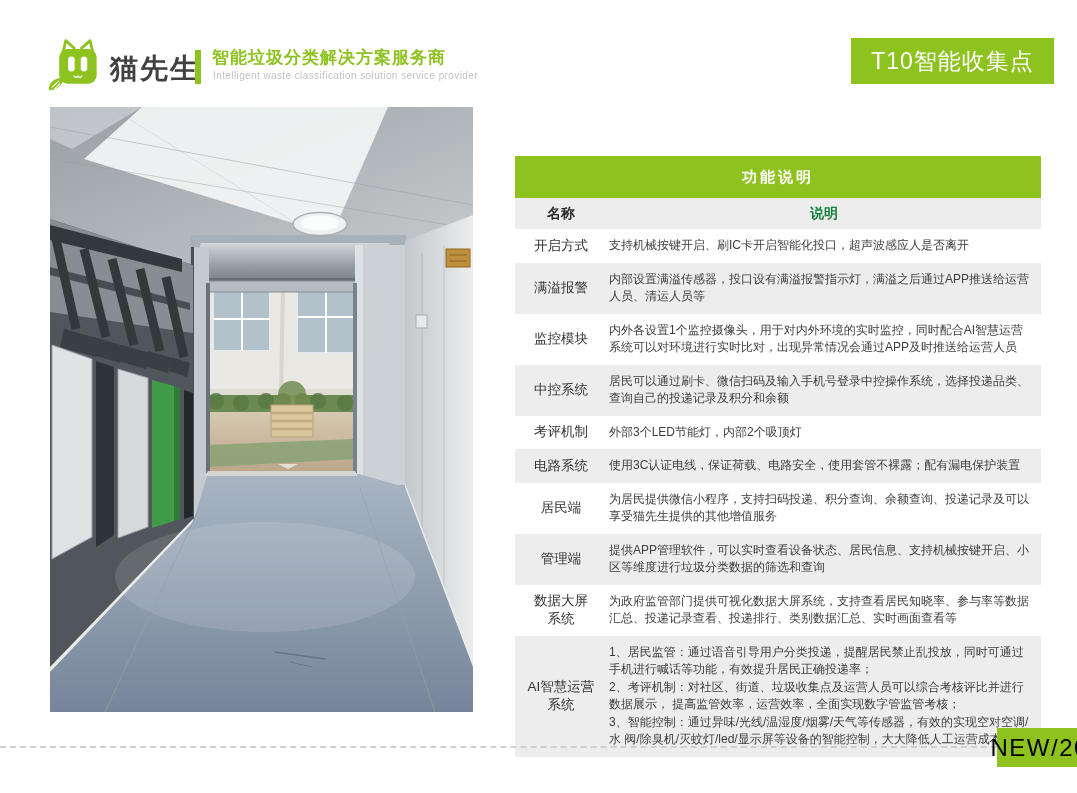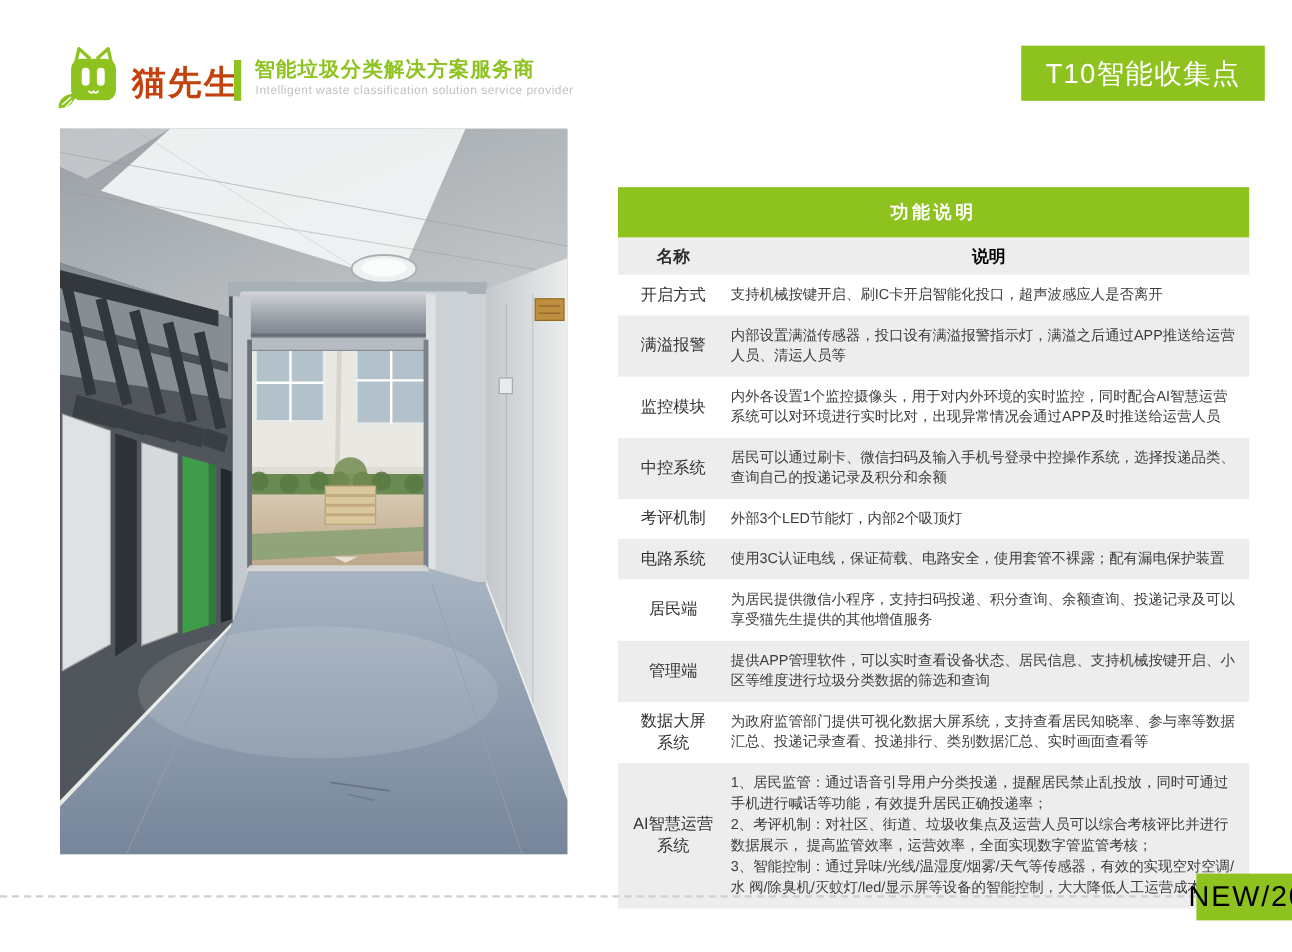--- a/index.html
+++ b/index.html
@@ -9,21 +9,21 @@
     background: #ffffff;
     font-family: "Liberation Sans", "DejaVu Sans", sans-serif;
     overflow: hidden;
     color: #3c3c3c;
   }
 
   
   .brand-logo { position: absolute; left: 48px; top: 36px; }
   .brand-name {
     position: absolute; left: 110px; top: 50px;
-    font-size: 28px; font-weight: bold; color: #c2410c; letter-spacing: 2px;
+    font-size: 28px; font-weight: bold; color: #404040; letter-spacing: 2px;
   }
   .brand-divider {
     position: absolute; left: 195px; top: 50px;
     width: 6px; height: 34px; background: #8dc21f;
   }
   .brand-tagline-zh {
     position: absolute; left: 212px; top: 46px;
     font-size: 17px; font-weight: bold; color: #8dc21f; letter-spacing: 1px;
   }
   .brand-tagline-en {
@@ -47,21 +47,21 @@
     display: flex; align-items: center; justify-content: center;
     font-size: 15px; font-weight: bold; letter-spacing: 3px;
   }
   .col-header { display: flex; background: #ededed; height: 31px; }
   .col-header .ch-name {
     width: 92px; display: flex; align-items: center; justify-content: center;
     font-size: 14px; font-weight: bold; color: #2f2f2f;
   }
   .col-header .ch-desc {
     flex: 1; display: flex; align-items: center; justify-content: center;
-    font-size: 14px; font-weight: bold; color: #000000;
+    font-size: 14px; font-weight: bold; color: #15803d;
   }
   .t-row { display: flex; align-items: center; background: #ffffff; }
   .t-row:nth-child(even) { background: #ededed; }
   .cell-name {
     width: 92px; flex: none; text-align: center;
     font-size: 13.5px; color: #333; line-height: 1.35; white-space: pre-line;
     padding: 6px 2px;
   }
   .cell-desc {
     flex: 1; font-size: 12px; color: #3d3d3d; line-height: 1.46;

